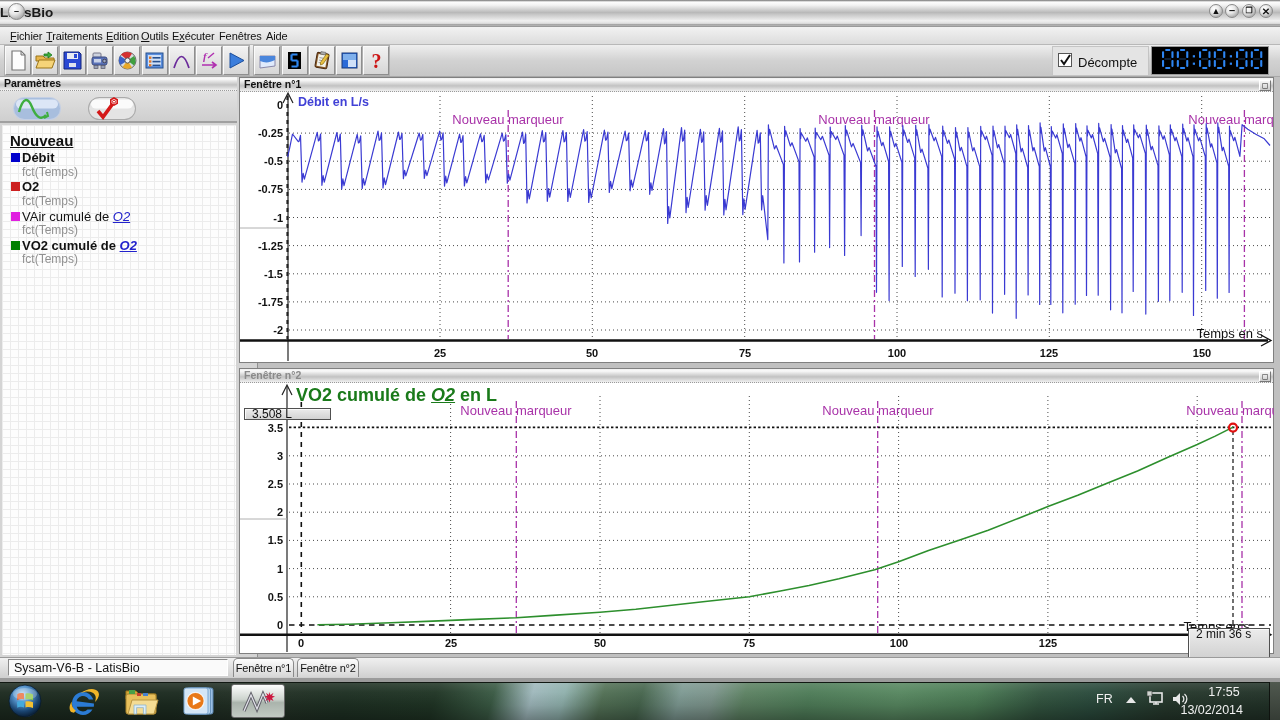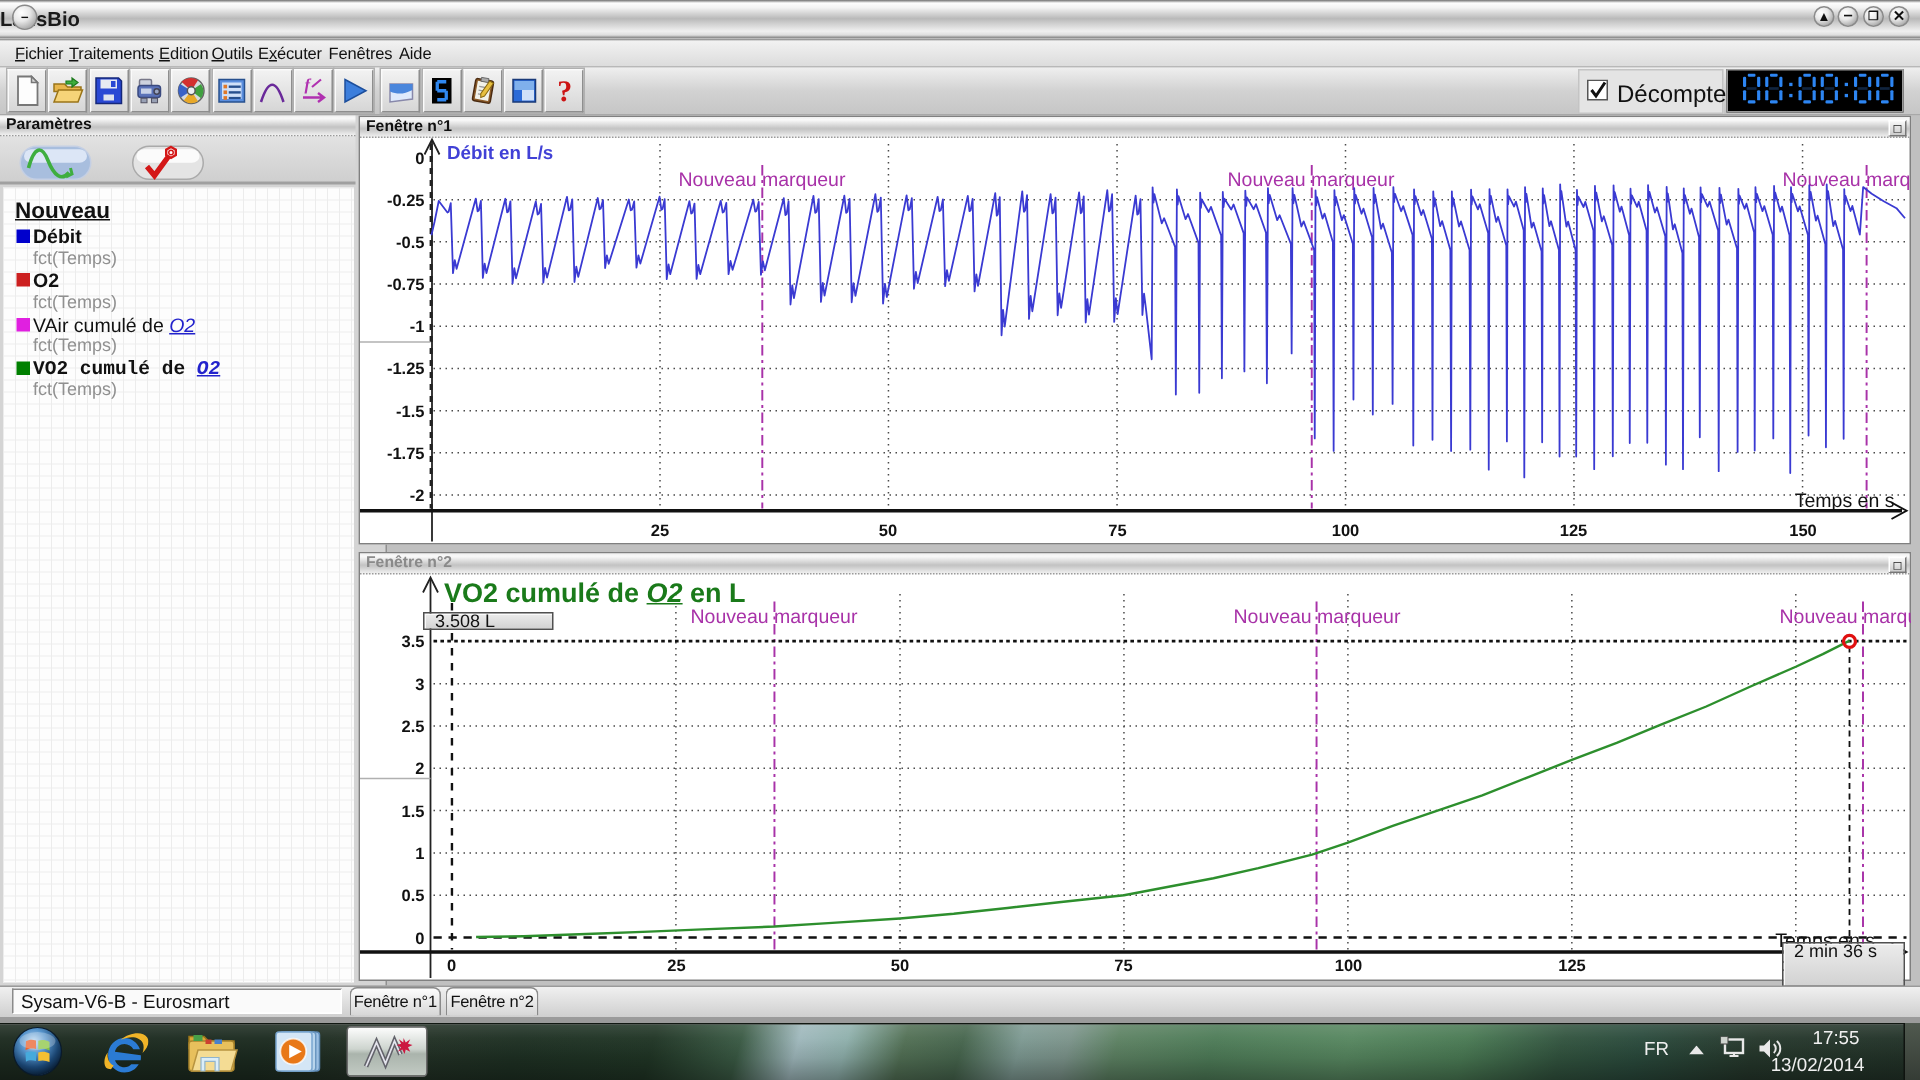--- a/index.html
+++ b/index.html
@@ -157,21 +157,21 @@
 <div class="tbtn" style="left:363.4000000000001px">
     <svg width="21" height="21" viewBox="0 0 21 21">
       <text x="10.5" y="17.5" font-family="Liberation Serif" font-size="20" font-weight="bold" fill="#cc1414" text-anchor="middle">?</text>
     </svg>
   </div>
 <div class="abs" style="left:1052px;top:46px;width:97px;height:30px;background:#e4e4e4;border:1px solid #c4c4c4;"></div>
 <svg class="abs" width="15" height="15" viewBox="0 0 15 15" style="left:1058px;top:53px">
     <rect x="0.5" y="0.5" width="13" height="13" fill="#fff" stroke="#555"></rect>
     <path d="M3,7 l3,4 l6,-9" fill="none" stroke="#111" stroke-width="2"></path>
   </svg>
-<div class="abs" style="left:1078px;top:55px;font-size:16px;color:#111;">Décompte</div>
+<div class="abs" style="left:1078px;top:55px;font-size:13px;color:#111;">Décompte</div>
 <div class="abs" style="left:1151px;top:46px;width:118px;height:29px;background:#000;border:1px solid #9a9a9a;">
     <svg width="118" height="24" viewBox="0 0 118 24" style="position:absolute;left:0;top:2px">
       <rect x="13.2" y="0" width="5.1" height="2.1" rx="0.8" fill="#2d85f2"></rect>
       <rect x="19.4" y="2.2" width="2.1" height="6.8" rx="0.8" fill="#2d85f2"></rect>
       <rect x="19.4" y="11.1" width="2.1" height="6.8" rx="0.8" fill="#2d85f2"></rect>
       <rect x="13.2" y="17.9" width="5.1" height="2.1" rx="0.8" fill="#2d85f2"></rect>
       <rect x="10" y="11.1" width="2.1" height="6.8" rx="0.8" fill="#2d85f2"></rect>
       <rect x="10" y="2.2" width="2.1" height="6.8" rx="0.8" fill="#2d85f2"></rect>
       <rect x="12.5" y="9.1" width="6.5" height="1.8" fill="#10243e"></rect>
       <rect x="28.0" y="0" width="5.1" height="2.1" rx="0.8" fill="#2d85f2"></rect>
@@ -250,21 +250,21 @@
   <div class="abs" style="left:22px;top:102px;font-size:13px;font-weight:bold;color:#111;">O2</div>
   <div class="abs" style="left:22px;top:117px;font-size:12px;color:#909090;">fct(Temps)</div>
   <svg class="abs" width="11" height="11" style="left:10px;top:134px">
       <rect width="9" height="9" x="1" y="1" fill="#e020e0"></rect>
     </svg>
   <div class="abs" style="left:22px;top:132px;font-size:13px;font-weight:normal;color:#111;">VAir cumulé de <i style="color:#2222cc;text-decoration:underline;">O2</i></div>
   <div class="abs" style="left:22px;top:146px;font-size:12px;color:#909090;">fct(Temps)</div>
   <svg class="abs" width="11" height="11" style="left:10px;top:163px">
       <rect width="9" height="9" x="1" y="1" fill="#008000"></rect>
     </svg>
-  <div class="abs" style="left:22px;top:161px;font-size:13px;font-weight:bold;color:#111;font-family:Liberation Mono, monospace;">VO2 cumulé de <i style="color:#2222cc;text-decoration:underline;">O2</i></div>
+  <div class="abs" style="left:22px;top:161px;font-size:13px;font-weight:bold;color:#111;">VO2 cumulé de <i style="color:#2222cc;text-decoration:underline;">O2</i></div>
   <div class="abs" style="left:22px;top:175px;font-size:12px;color:#909090;">fct(Temps)</div>
 </div>
 
 <div class="abs win" style="left:239px;top:77px;width:1035px;height:286px;">
   <div class="hdr">Fenêtre n°1</div>
   <div class="smallbtn" style="right:2px;top:1.5px;">◻</div>
 </div>
 <svg width="1034" height="271" viewBox="240 91 1034 271" style="position:absolute;left:240px;top:91px">
 <line x1="289" y1="133.1" x2="1271" y2="133.1" stroke="#4a4a4a" stroke-width="1" stroke-dasharray="1 3"></line>
 <line x1="289" y1="161.2" x2="1271" y2="161.2" stroke="#4a4a4a" stroke-width="1" stroke-dasharray="1 3"></line>
@@ -357,25 +357,25 @@
 <text x="301" y="647" font-family="Liberation Sans" font-size="11" font-weight="bold" fill="#111" text-anchor="middle">0</text>
 <text x="451" y="647" font-family="Liberation Sans" font-size="11" font-weight="bold" fill="#111" text-anchor="middle">25</text>
 <text x="600" y="647" font-family="Liberation Sans" font-size="11" font-weight="bold" fill="#111" text-anchor="middle">50</text>
 <text x="749" y="647" font-family="Liberation Sans" font-size="11" font-weight="bold" fill="#111" text-anchor="middle">75</text>
 <text x="899" y="647" font-family="Liberation Sans" font-size="11" font-weight="bold" fill="#111" text-anchor="middle">100</text>
 <text x="1048" y="647" font-family="Liberation Sans" font-size="11" font-weight="bold" fill="#111" text-anchor="middle">125</text>
 <text x="1197" y="647" font-family="Liberation Sans" font-size="11" font-weight="bold" fill="#111" text-anchor="middle">150</text>
 <text x="1250" y="631" font-family="Liberation Sans" font-size="13" fill="#111" text-anchor="end">Temps en s</text>
 </svg>
 <div class="abs" style="left:296px;top:385px;font-size:18px;font-weight:bold;color:#1a7a1a;">VO2 cumulé de <span style="font-style:italic;text-decoration:underline;">O2</span> en L</div>
-<div class="ttip" style="left:244px;top:408px;width:87px;height:12px;line-height:11.5px;margin-left:38px;">3.508 L</div>
+<div class="ttip" style="left:244px;top:408px;width:87px;height:12px;line-height:11.5px;">3.508 L</div>
 <div class="ttip" style="left:1188px;top:628px;width:82px;height:30px;line-height:11.5px;">2 min 36 s</div>
 
 <div class="abs statusbar"></div>
-<div class="abs" style="left:8px;top:659px;width:220px;height:17px;background:#fafafa;border:1px solid;border-color:#8a8a8a #fff #fff #8a8a8a;font-size:12.5px;color:#111;padding-left:5px;line-height:16px;">Sysam-V6-B - Eurosmart</div>
+<div class="abs" style="left:8px;top:659px;width:220px;height:17px;background:#fafafa;border:1px solid;border-color:#8a8a8a #fff #fff #8a8a8a;font-size:12.5px;color:#111;padding-left:5px;line-height:16px;">Sysam-V6-B - LatisBio</div>
 <div class="tab" style="left:233px;width:61px;">Fenêtre n°1</div>
 <div class="tab" style="left:297px;width:62px;">Fenêtre n°2</div>
 <div class="abs" style="left:0;top:678px;width:1280px;height:4px;background:#9b9b9b;"></div>
 
 <div class="abs taskbar"></div>
 <svg width="34" height="34" viewBox="0 0 34 34" style="position:absolute;left:8px;top:684px">
 <defs>
       <radialGradient id="orbg" cx="42%" cy="30%" r="75%">
         <stop offset="0%" stop-color="#c2dcf2"></stop>
         <stop offset="35%" stop-color="#5694cc"></stop>

